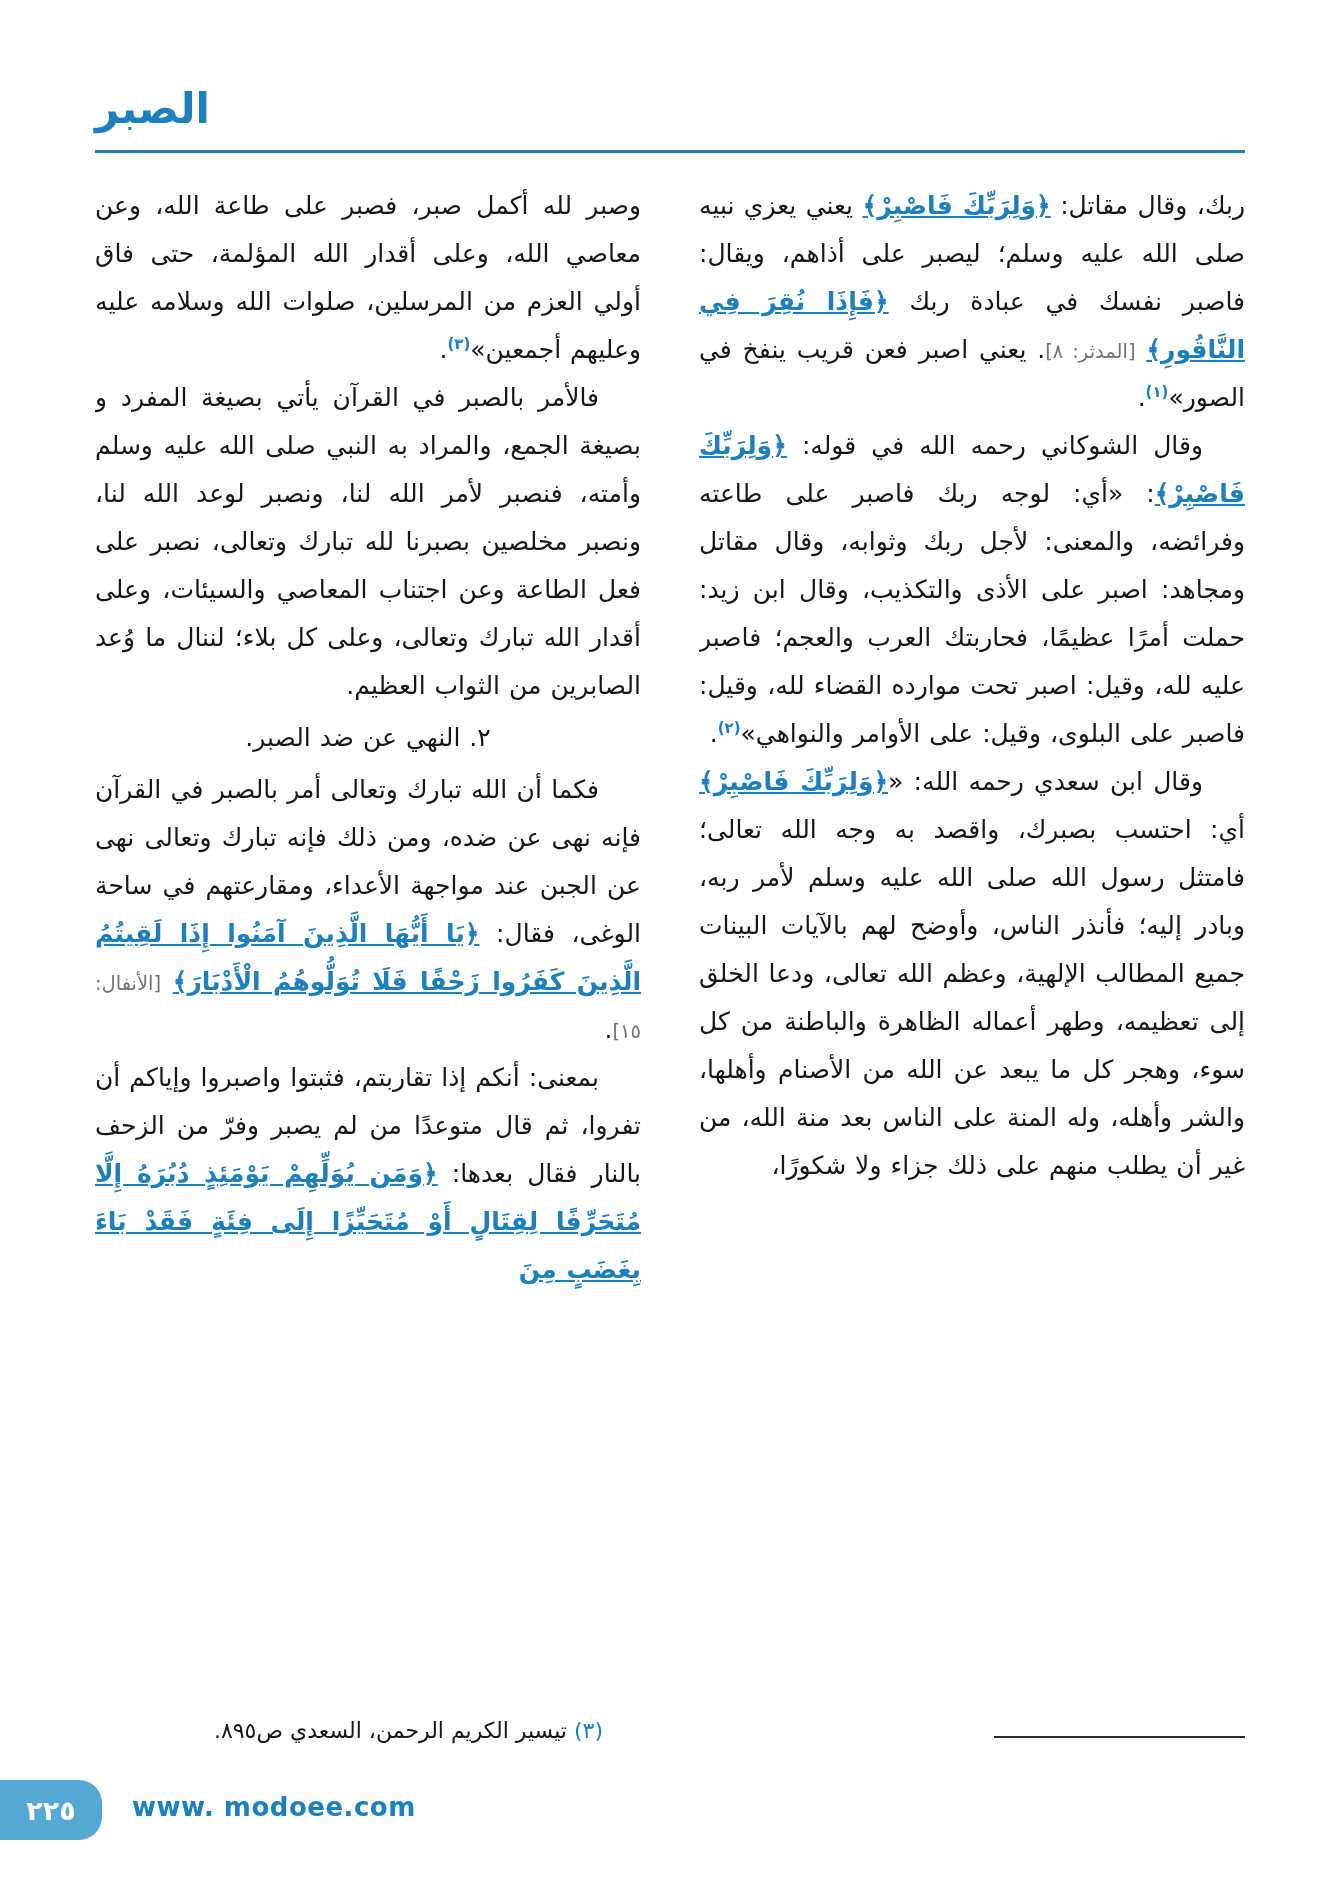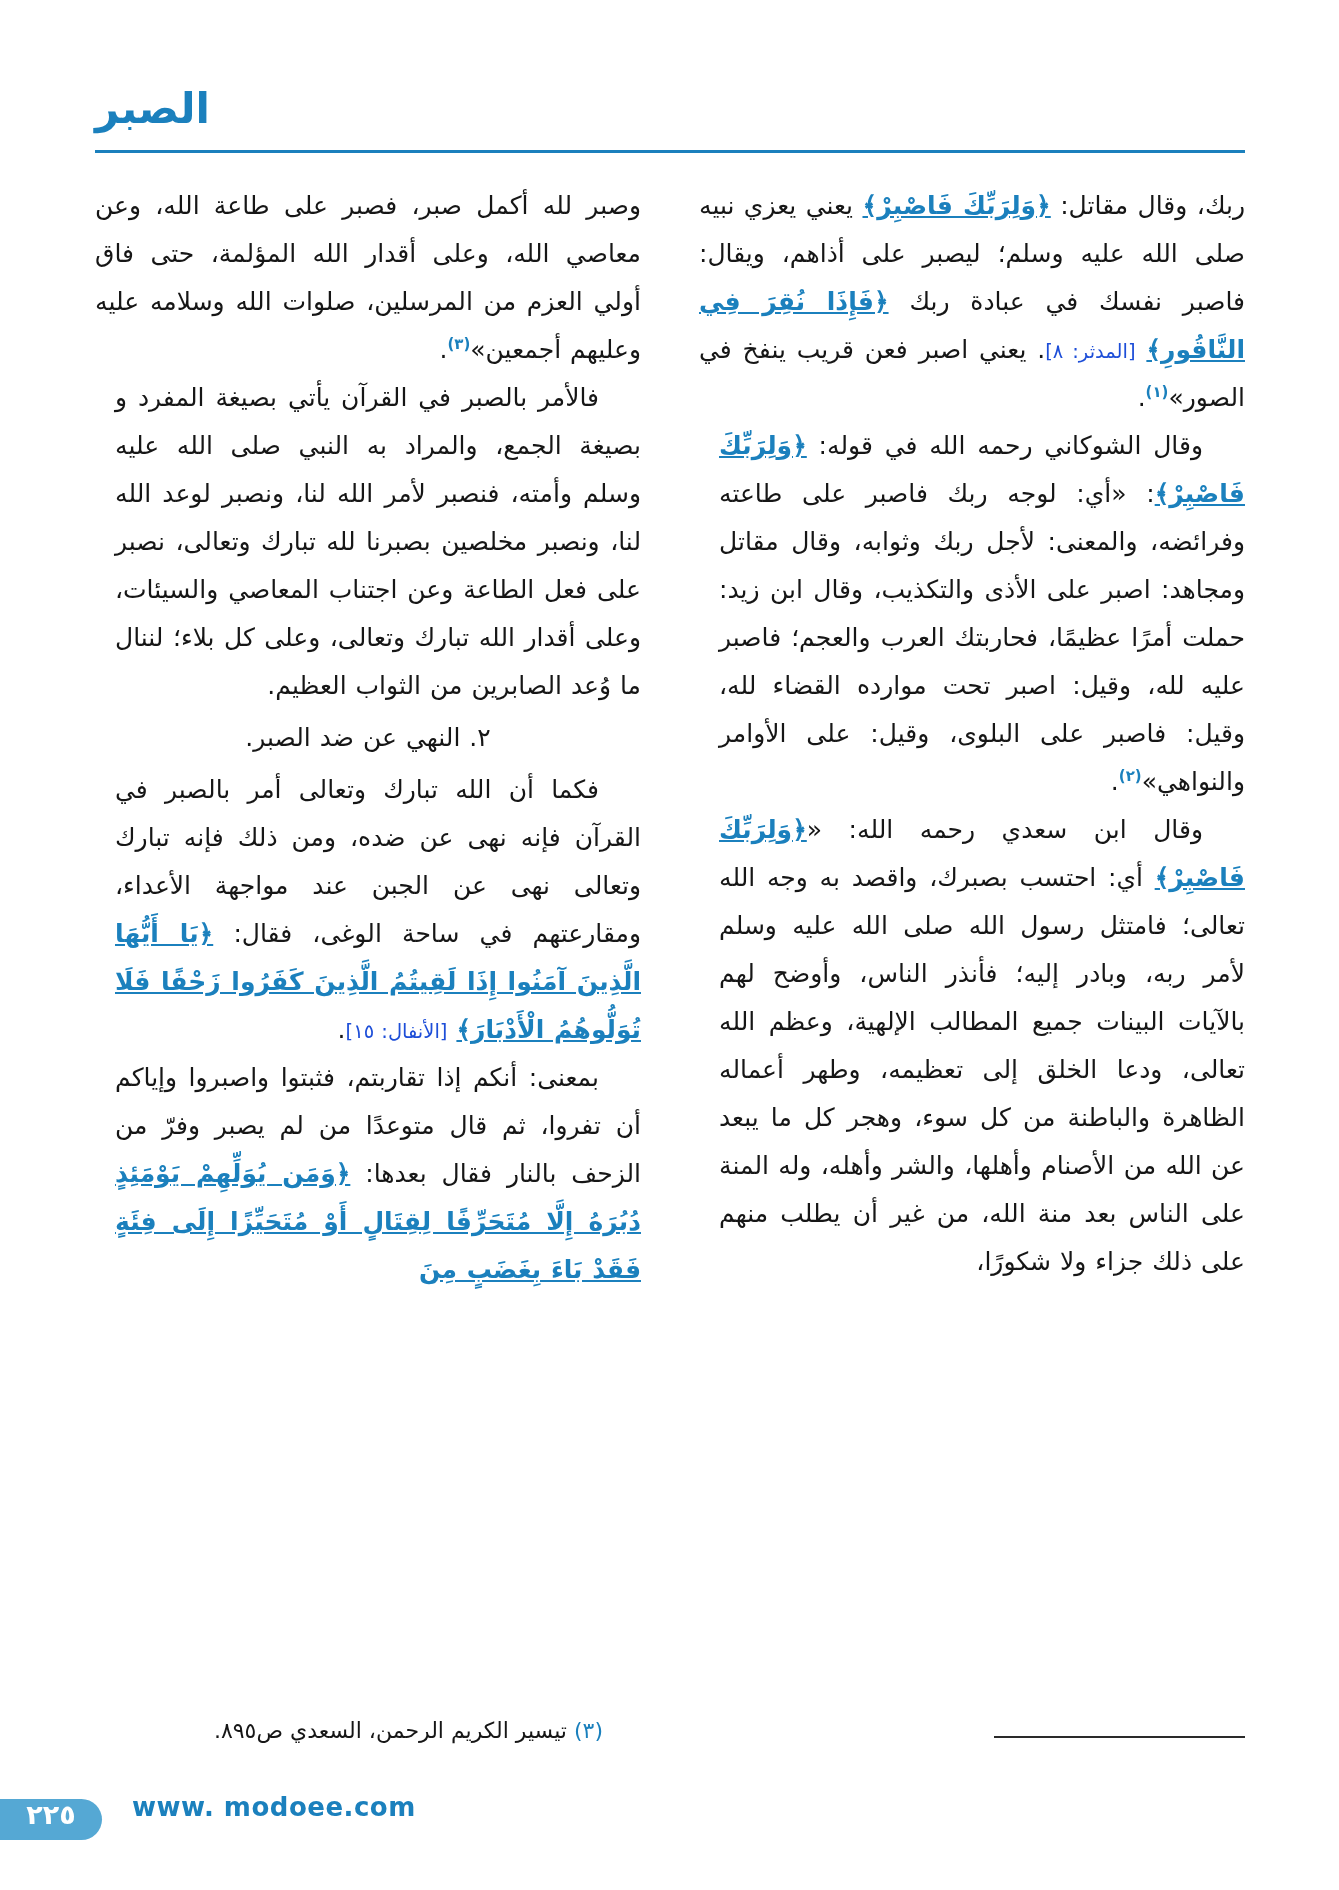--- a/index.html
+++ b/index.html
@@ -57,35 +57,35 @@
     overflow: hidden;
   }
   .para {
     margin: 0;
     font-size: 25px;
     line-height: 1.92;
     text-align: justify;
     text-align-last: right;
     word-spacing: 1px;
   }
-  .para.indent { text-indent: 42px; margin-left: 20px; }
+  .para.indent { text-indent: 42px; }
   .para.center {
     text-align: center;
     text-align-last: center;
     text-indent: 0;
     margin: 4px 0;
   }
   .seg-text { color: #161616; text-align: right; }
   .seg-verse {
     color: var(--accent, #1b80bd);
     font-weight: bold;
     text-decoration: underline;
   }
   .seg-ref {
-    color: #1d4ed8;
+    color: #737373;
     font-size: 0.78em;
   }
   .seg-fn {
     color: var(--accent, #1b80bd);
     font-size: 0.6em;
     vertical-align: super;
     font-weight: bold;
   }
 
   
@@ -110,24 +110,25 @@
   }
   .fn-indent .footnote { text-indent: 38px; }
   .fn-num { color: var(--accent, #1b80bd); }
 
   
   .page-tab {
     position: absolute;
     left: 0;
     bottom: 50px;
     width: 102px;
-    height: 41px;
+    height: 60px;
     background: var(--tab, #55a8d4);
     border-radius: 0 23px 23px 0;
     display: flex;
+    align-items: center;
     justify-content: center;
     color: #ffffff;
     font-size: 27px;
     font-weight: bold;
   }
   .website {
     position: absolute;
     left: 132px;
     bottom: 68px;
     direction: ltr;

